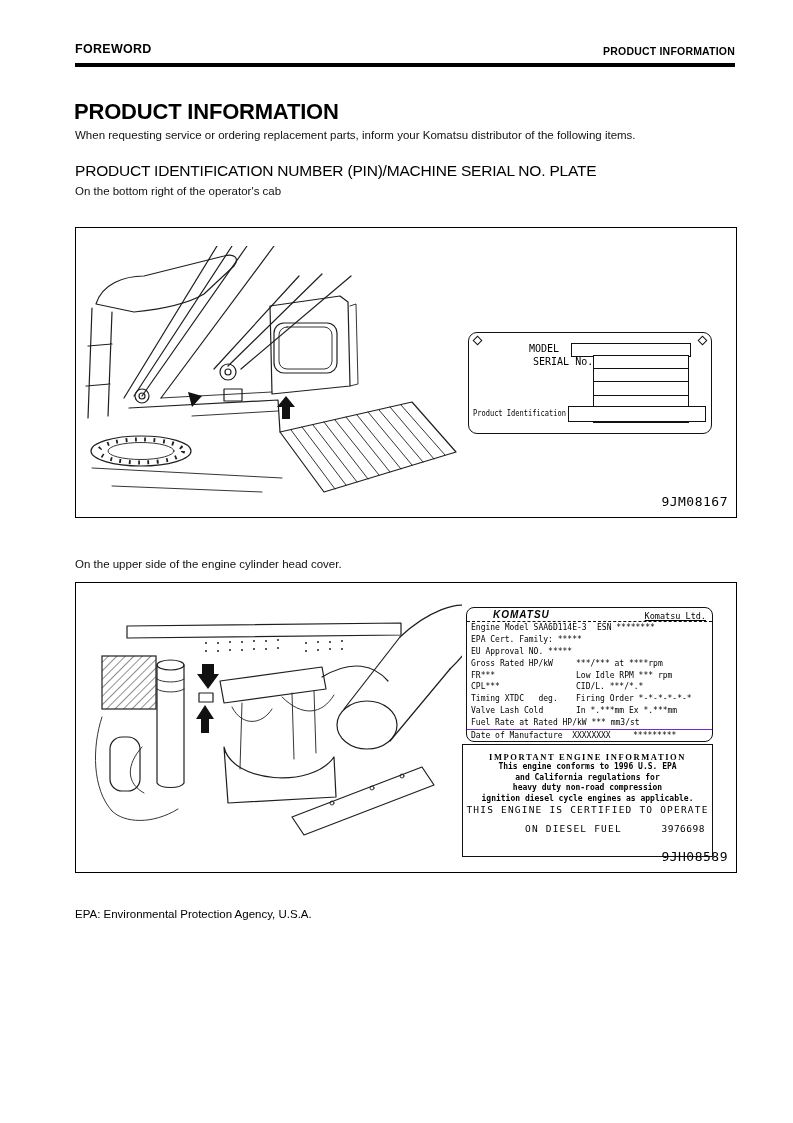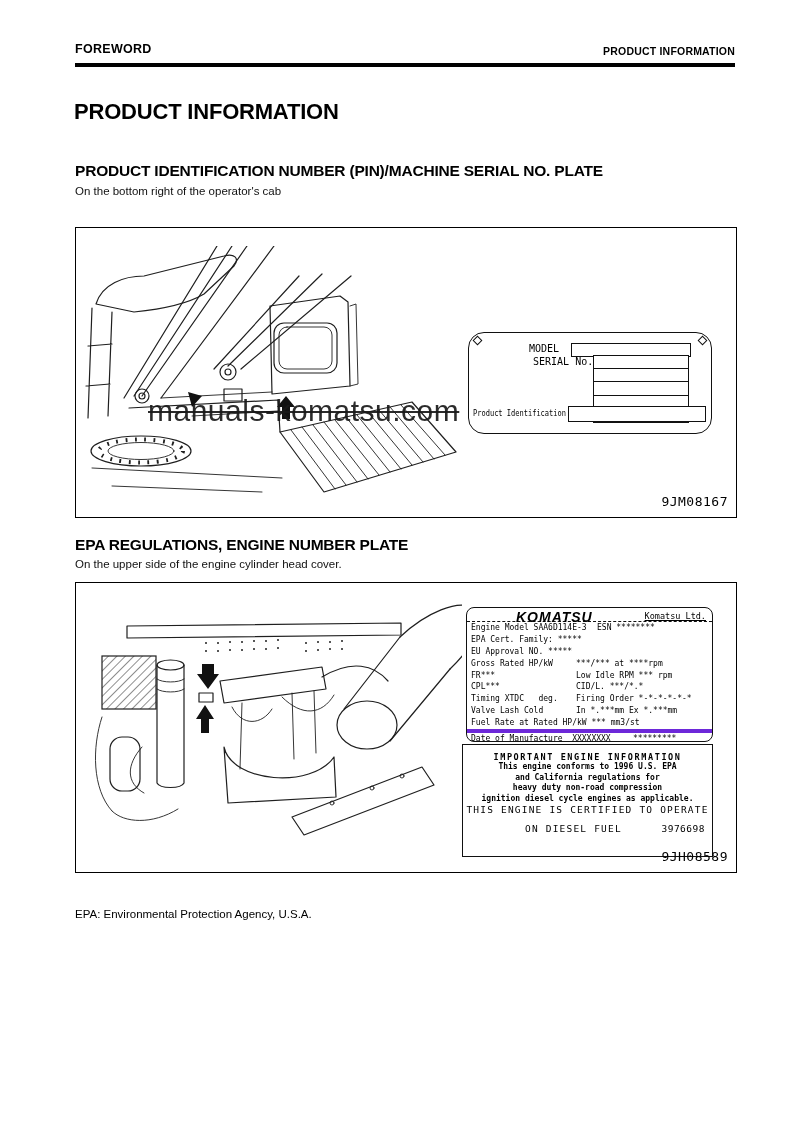--- a/index.html
+++ b/index.html
@@ -8,58 +8,58 @@
   .abs{position:absolute;}
 
   
   .hdr-left{left:75px;top:42px;font-size:12.5px;font-weight:bold;letter-spacing:.3px;}
   .hdr-right{right:58px;top:45px;font-size:10.5px;font-weight:bold;letter-spacing:.2px;}
   .hdr-rule{left:75px;right:58px;top:63px;height:3.5px;background:#000;}
 
   
   .doc-title{left:74px;top:99px;font-size:22px;font-weight:bold;letter-spacing:-.2px;}
   .body-text{font-size:11.5px;color:#111;}
-  .sec-head{font-size:15.5px;font-weight:bold;letter-spacing:-.2px;}
+  .sec-head{font-size:15.5px;font-weight:normal;letter-spacing:-.2px;}
 
   
   .figure{border:1.2px solid #000;background:#fff;}
   .fig1{left:75px;top:227px;width:660px;height:289px;}
   .fig2{left:75px;top:582px;width:660px;height:289px;}
   .figcode{right:8px;bottom:8px;font-family:"DejaVu Sans Mono",monospace;font-size:13px;letter-spacing:.5px;}
 
   .watermark{left:72px;top:166px;font-size:30px;font-weight:500;color:rgba(25,25,25,.92);
              letter-spacing:.5px;text-decoration:line-through;text-decoration-thickness:2px;white-space:nowrap;}
 
   
-  .pinplate{left:392px;top:104px;width:242px;height:100px;border:1.5px solid #111;border-radius:16px;}
+  .pinplate{left:392px;top:104px;width:242px;height:100px;border:1.5px solid #111;border-radius:9px;}
   .screw{width:5px;height:5px;border:1px solid #111;transform:rotate(45deg);top:4px;}
   .screw.l{left:5px}.screw.r{right:5px}
   .pp-label{font-family:"DejaVu Sans Mono",monospace;font-size:10px;white-space:nowrap;}
   .pp-box{border:1.2px solid #111;background:#fff;}
   .serialstack .pp-box{height:12.5px;margin-top:-1.2px;}
   .pin-label{font-size:9px;font-family:"DejaVu Sans Mono",monospace;transform:scaleX(.78);transform-origin:left center;white-space:nowrap;}
 
   
   .eplate{left:390px;top:24px;width:245px;height:133px;border:1.5px solid #111;border-radius:8px;
           font-family:"DejaVu Sans Mono",monospace;font-size:8px;}
   .ep-hdr{position:relative;height:13px;border-bottom:1px dashed #111;}
   .ep-brand{position:absolute;left:26px;top:1px;font-family:"Liberation Sans",sans-serif;
-            font-weight:bold;font-size:14px;letter-spacing:1px;font-style:italic;margin-left:23px;}
+            font-weight:bold;font-size:10px;letter-spacing:1px;font-style:italic;}
   .ep-co{position:absolute;right:6px;top:2.5px;font-size:8.5px;text-decoration:underline;}
   .ep-row{position:relative;height:11.9px;line-height:11.9px;white-space:pre;text-align:right;}
   .ep-row .l{position:absolute;left:4px;}
   .ep-row .r{position:absolute;left:109px;}
   .ep-row.r0 .r{left:130px;}
   .ep-row.r9 .r{left:166px;}
-  .ep-row.dateline{border-top:4px solid #6d28d9;}
+  .ep-row.dateline{border-top:1px solid #6d28d9;}
 
   
   .infobox{left:386px;top:161px;width:249px;height:111px;border:1.5px solid #111;
            font-family:"DejaVu Sans Mono",monospace;text-align:center;}
-  .ib-title{margin-top:7px;font-size:8.5px;letter-spacing:1.6px;font-weight:bold;white-space:nowrap;}
+  .ib-title{margin-top:7px;font-size:8.5px;letter-spacing:1.6px;font-weight:bold;white-space:nowrap;font-family:Liberation Serif, serif;}
   .ib-line{font-size:8px;line-height:10.5px;font-weight:bold;white-space:nowrap;}
   .ib-line:first-of-type{margin-top:6px;}
   .ib-cert{font-size:9.5px;letter-spacing:1.2px;white-space:nowrap;}
   .ib-fuel{position:relative;margin-top:8px;height:12px;font-size:9.5px;letter-spacing:1.2px;}
   .ib-fuel .fuel{position:absolute;left:62px;}
   .ib-fuel .num{position:absolute;right:7px;letter-spacing:.5px;}
 
   svg{display:block;}
   .ln{fill:none;stroke:#1f1f1f;stroke-width:1.2;stroke-linecap:round;stroke-linejoin:round;}
   .thin{stroke-width:.9;}
@@ -71,20 +71,21 @@
 </head>
 <body>
 
 <div class="page">
 
   <div class="abs hdr-left">FOREWORD</div>
   <div class="abs hdr-right">PRODUCT INFORMATION</div>
   <div class="abs hdr-rule"></div>
 
   <div class="abs doc-title">PRODUCT INFORMATION</div>
+  <div class="abs body-text" style="left:75px;top:129px;">When requesting service or ordering replacement parts, inform your Komatsu distributor of the following items.</div>
 
   <div class="abs sec-head" style="left:75px;top:162px;">PRODUCT IDENTIFICATION NUMBER (PIN)/MACHINE SERIAL NO. PLATE</div>
   <div class="abs body-text" style="left:75px;top:185px;">On the bottom right of the operator's cab</div>
 
   <div class="abs figure fig1">
 
     <svg class="abs" style="left:6px;top:18px;" width="380" height="262" viewBox="0 0 380 262">
 
       <path class="ln" d="M14,58 C20,38 42,30 62,30 L142,10 C152,7 158,12 152,20 L122,48 C102,60 72,64 52,66 Z"></path>
 
@@ -130,21 +131,20 @@
           <path d="M253,174 L297,229"></path>
           <path d="M264,171 L308,226"></path>
         <path d="M275,169 L319,223"></path>
           <path d="M286,166 L330,219"></path>
           <path d="M297,164 L341,216"></path>
         <path d="M308,161 L352,213"></path>
           <path d="M319,159 L363,209"></path>
       </g>
     </svg>
 
-    <div class="abs watermark">manuals-komatsu.com</div>
 
     <div class="abs pinplate">
       <div class="abs screw l"></div>
       <div class="abs screw r"></div>
       <div class="abs pp-label" style="right:152px;top:10px;">MODEL</div>
       <div class="abs pp-box" style="left:102px;top:10px;width:118px;height:12px;"></div>
       <div class="abs pp-label" style="left:64px;top:23px;">SERIAL No.</div>
       <div class="abs serialstack" style="left:124px;top:23px;width:96px;">
         <div class="pp-box"></div>
           <div class="pp-box"></div>
@@ -152,21 +152,20 @@
           <div class="pp-box"></div>
           <div class="pp-box"></div>
       </div>
       <div class="abs pin-label" style="left:4px;top:75px;">Product Identification Number</div>
       <div class="abs pp-box" style="left:99px;top:73px;width:136px;height:14px;"></div>
     </div>
 
     <div class="abs figcode">9JM08167</div>
   </div>
 
-  <div class="abs sec-head" style="left:75px;top:536px;">EPA REGULATIONS, ENGINE NUMBER PLATE</div>
   <div class="abs body-text" style="left:75px;top:558px;">On the upper side of the engine cylinder head cover.</div>
 
   <div class="abs figure fig2">
 
     <svg class="abs" style="left:6px;top:14px;" width="380" height="262" viewBox="0 0 380 262">
       <defs>
         <pattern id="hatch" width="6" height="6" patternUnits="userSpaceOnUse" patternTransform="rotate(45)">
           <line x1="0" y1="0" x2="0" y2="6" stroke="#1f1f1f" stroke-width="1"></line>
         </pattern>
       </defs>

